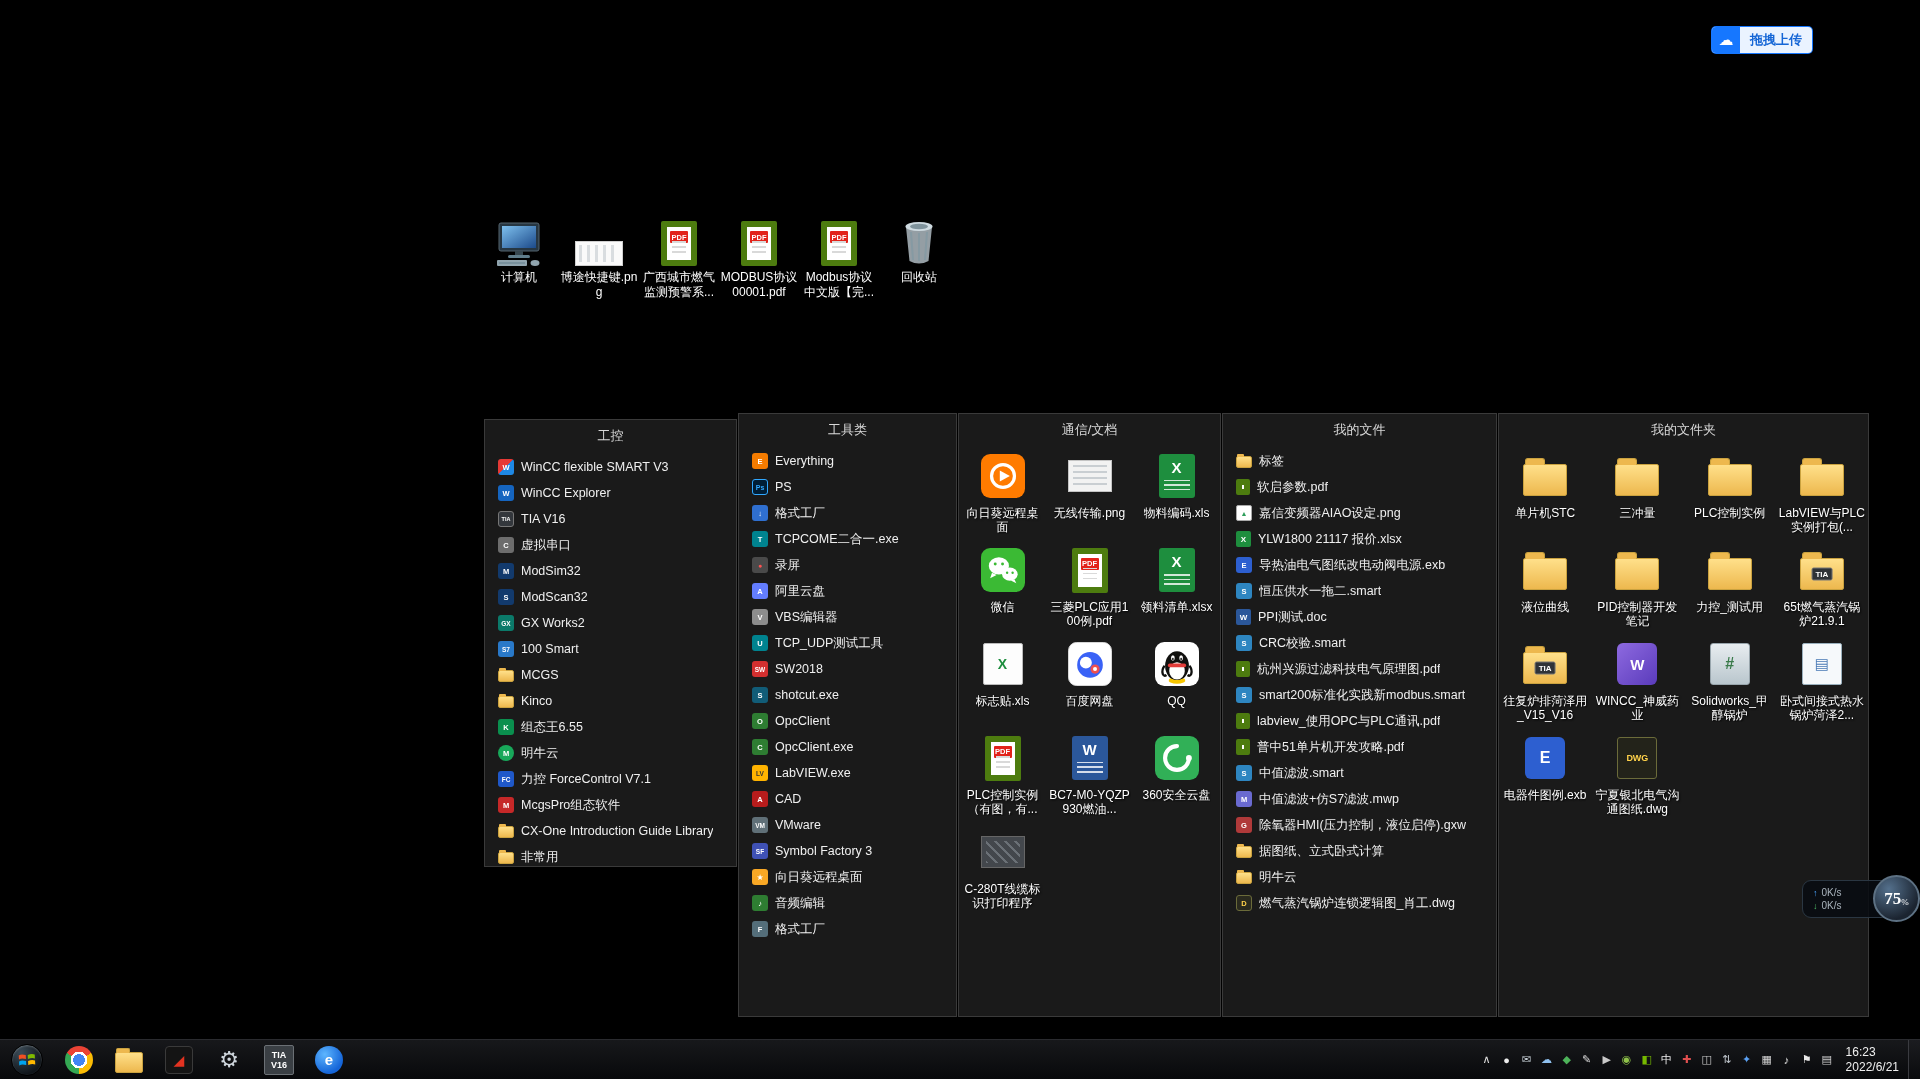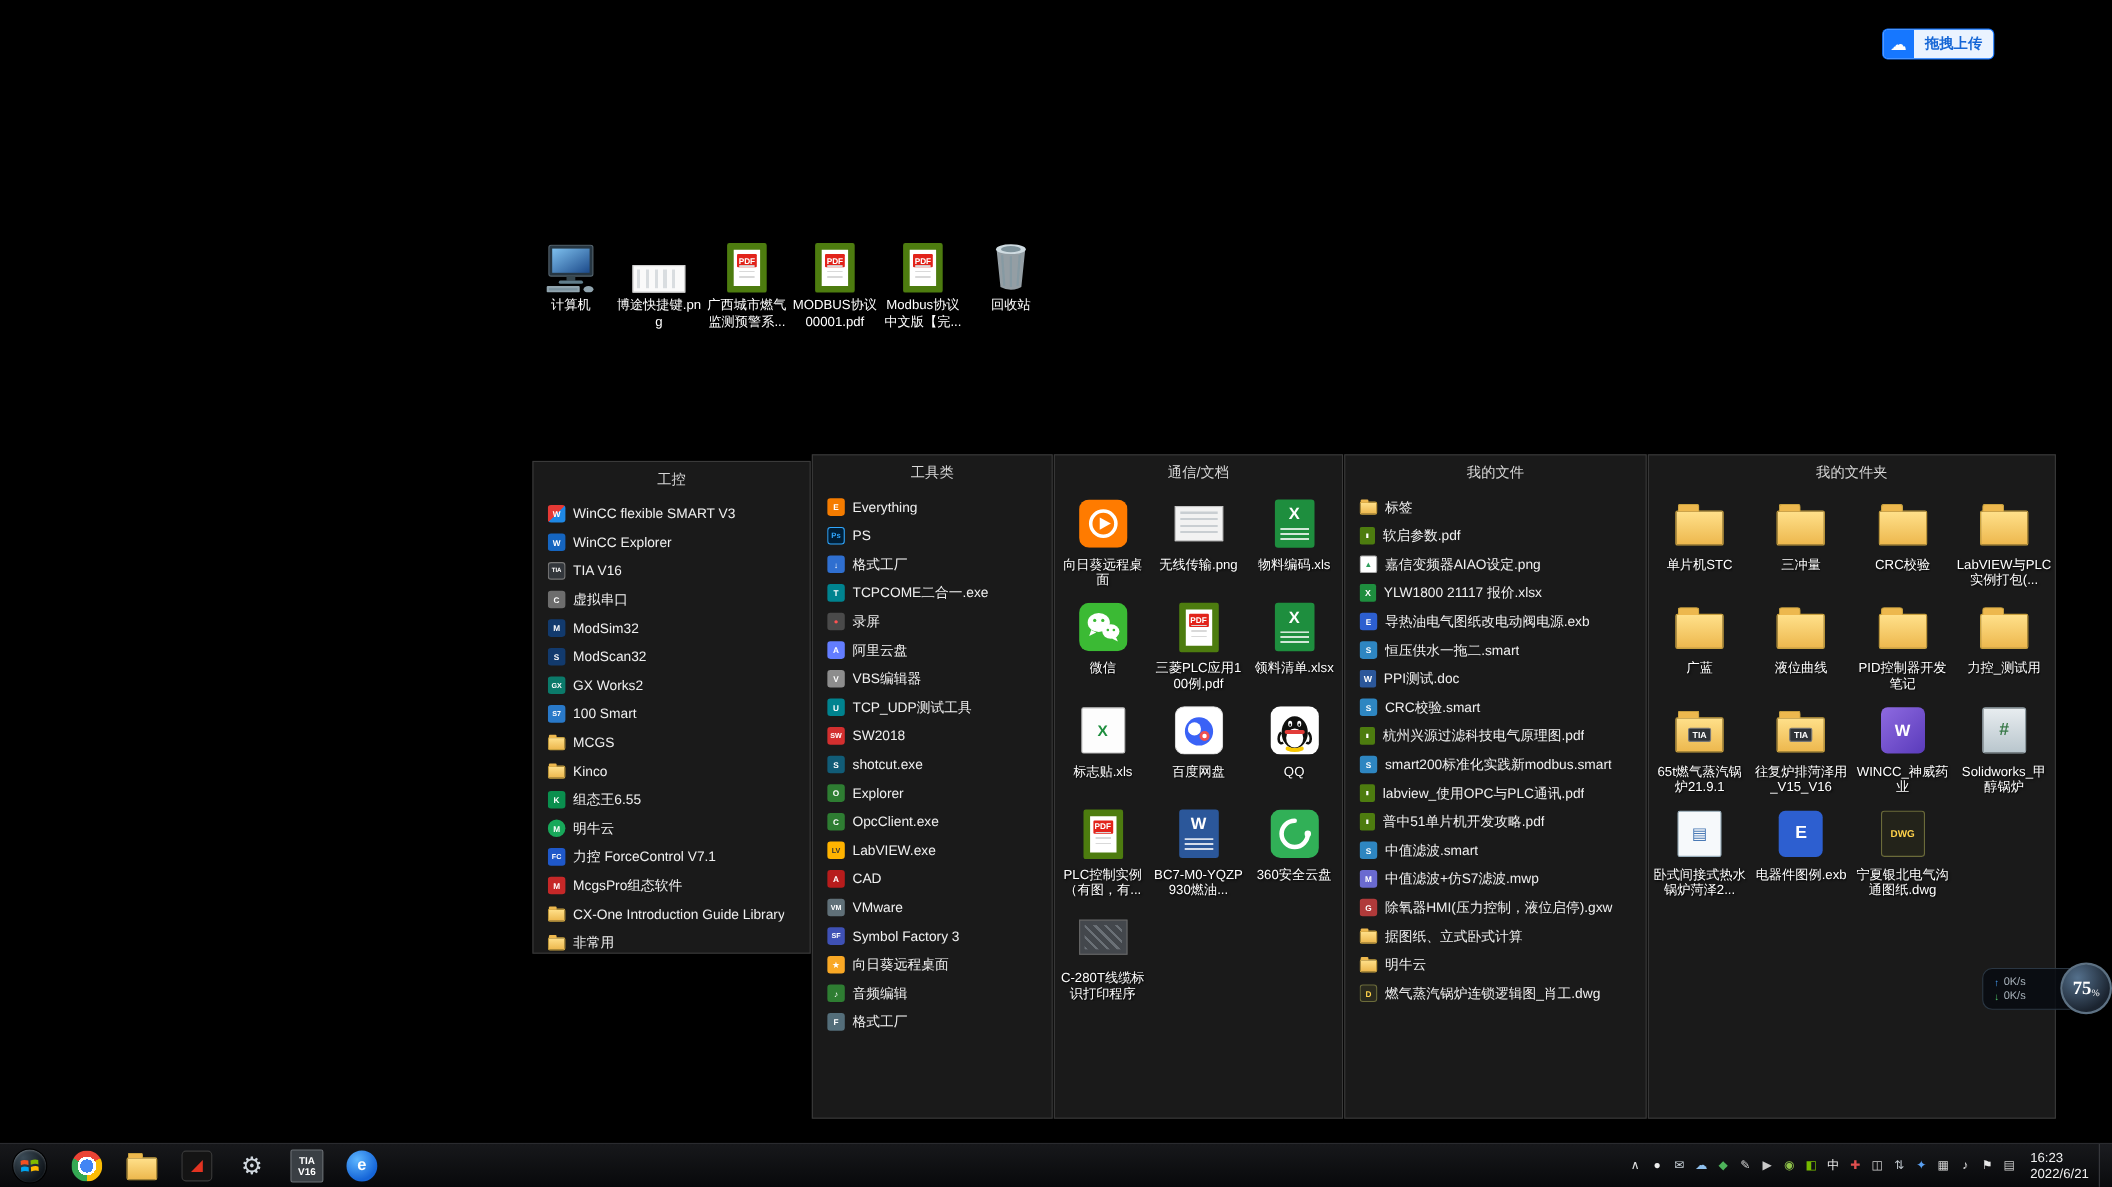--- a/index.html
+++ b/index.html
@@ -308,21 +308,21 @@
           <div class="prow">
             <span class="ic ic-sm k-chip" style="background: rgb(211, 47, 47); color: rgb(255, 255, 255); font-size: 6.5px;">SW</span>
             <span class="prow-label">SW2018</span>
           </div>
           <div class="prow">
             <span class="ic ic-sm k-chip" style="background: rgb(17, 92, 119); color: rgb(255, 255, 255); font-size: 7.5px;">S</span>
             <span class="prow-label">shotcut.exe</span>
           </div>
           <div class="prow">
             <span class="ic ic-sm k-chip" style="background: rgb(46, 125, 50); color: rgb(255, 255, 255); font-size: 7.5px;">O</span>
-            <span class="prow-label">Explorer</span>
+            <span class="prow-label">OpcClient</span>
           </div>
           <div class="prow">
             <span class="ic ic-sm k-chip" style="background: rgb(46, 125, 50); color: rgb(255, 255, 255); font-size: 7.5px;">C</span>
             <span class="prow-label">OpcClient.exe</span>
           </div>
           <div class="prow">
             <span class="ic ic-sm k-chip" style="background: rgb(255, 179, 0); color: rgb(51, 51, 51); font-size: 6.5px;">LV</span>
             <span class="prow-label">LabVIEW.exe</span>
           </div>
           <div class="prow">
@@ -581,33 +581,27 @@
           <div class="gcell">
             <div class="gic">
               <span class="ic ic-lg k-folder folder"></span>
             </div>
             <div class="glabel">三冲量</div>
           </div>
           <div class="gcell">
             <div class="gic">
               <span class="ic ic-lg k-folder folder"></span>
             </div>
-            <div class="glabel">CRC校验</div>
+            <div class="glabel">PLC控制实例</div>
           </div>
           <div class="gcell">
             <div class="gic">
               <span class="ic ic-lg k-folder folder"></span>
             </div>
             <div class="glabel">LabVIEW与PLC实例打包(...</div>
-          </div>
-          <div class="gcell">
-            <div class="gic">
-              <span class="ic ic-lg k-folder folder"></span>
-            </div>
-            <div class="glabel">广蓝</div>
           </div>
           <div class="gcell">
             <div class="gic">
               <span class="ic ic-lg k-folder folder"></span>
             </div>
             <div class="glabel">液位曲线</div>
           </div>
           <div class="gcell">
             <div class="gic">
               <span class="ic ic-lg k-folder folder"></span>

